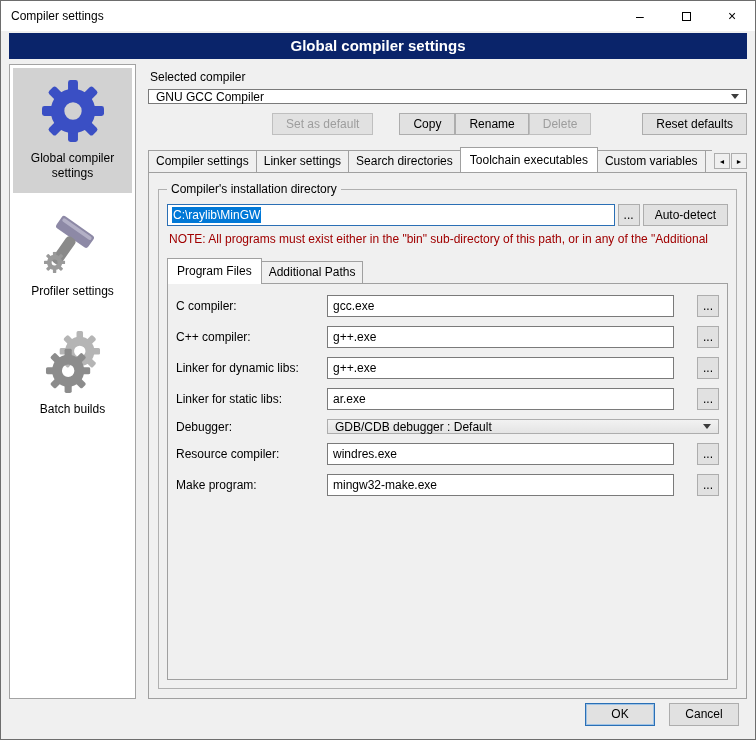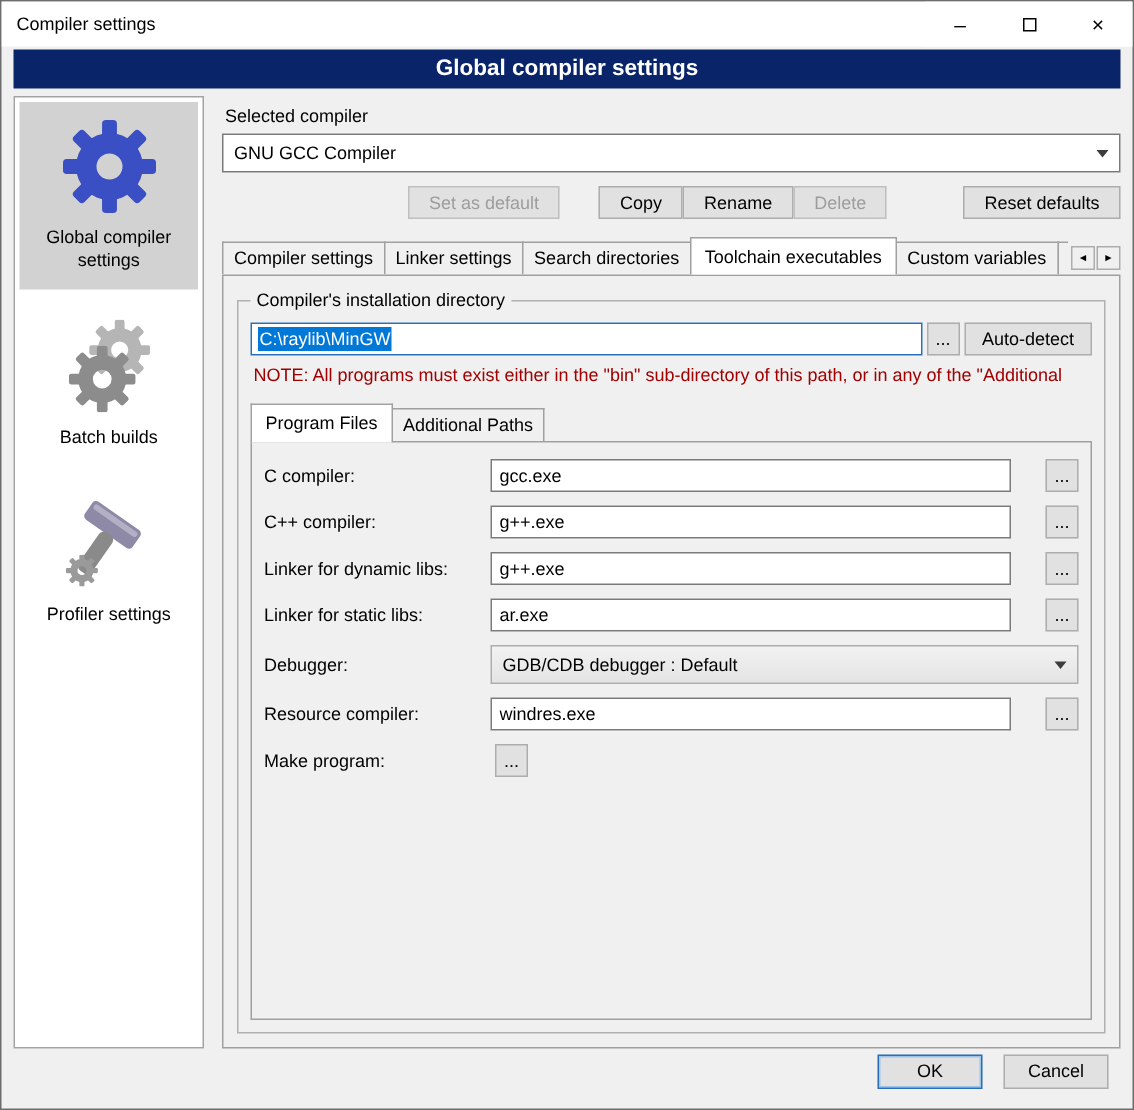--- a/index.html
+++ b/index.html
@@ -36,21 +36,21 @@
   .side-item { display: flex; flex-direction: column; align-items: center; text-align: center;
                padding: 12px 4px 12px; margin-bottom: 8px; cursor: default; }
   .side-item.selected { background: #d2d2d2; }
   .side-icon { width: 62px; height: 62px; margin-bottom: 9px; }
   .side-label { line-height: 1.25; }
 
   
   .main { flex: 1; display: flex; flex-direction: column; min-width: 0; padding-left: 2px; }
   .section-label { margin: 6px 0 5px 2px; }
 
-  .combobox { height: 26px; border: 1px solid #7a7a7a; background: #fff; display: flex;
+  .combobox { height: 15px; border: 1px solid #7a7a7a; background: #fff; display: flex;
               align-items: center; padding: 0 7px; cursor: default; }
   .combobox .chevron { margin-left: auto; }
   .chevron { width: 0; height: 0; border-left: 4px solid transparent; border-right: 4px solid transparent;
              border-top: 5px solid #3c3c3c; }
 
   .btn { height: 22px; padding: 0 13px; background: #e1e1e1; border: 1px solid #adadad;
          display: inline-flex; align-items: center; justify-content: center; cursor: default; }
   .btn.disabled { color: #9d9d9d; border-color: #bfbfbf; }
   .btn-row { display: flex; margin: 9px 0 12px; }
   .btn-row .first { margin-left: 124px; }
@@ -135,41 +135,41 @@
 
   <div class="sidebar">
     <div class="side-item selected">
       <svg class="side-icon" style="color:#3a4fc4">
           <use href="#gear"></use>
         </svg>
       <span class="side-label">Global compiler settings</span>
     </div>
     <div class="side-item">
       <svg class="side-icon" viewBox="0 0 64 64">
-        <svg x="18" y="0" width="42" height="42" viewBox="0 0 100 100" style="color:#b5b5b5">
-            <use href="#gear"></use>
-          </svg>
-        <svg x="4" y="18" width="46" height="46" viewBox="0 0 100 100" style="color:#8c8c8c">
-            <use href="#gear"></use>
-          </svg>
-      </svg>
-      <span class="side-label">Batch builds</span>
-    </div>
-    <div class="side-item">
-      <svg class="side-icon" viewBox="0 0 64 64">
         <g transform="rotate(35 32 26)">
           <rect x="10" y="12" width="40" height="15" rx="3" fill="#8d89a6"></rect>
           <rect x="12" y="14" width="36" height="4" rx="2" fill="#b3b0c6"></rect>
           <rect x="26" y="26" width="11" height="32" rx="4" fill="#8a8a8a"></rect>
         </g>
         <svg x="2" y="40" width="22" height="22" viewBox="0 0 100 100" style="color:#9a9a9a">
             <use href="#gear"></use>
           </svg>
       </svg>
       <span class="side-label">Profiler settings</span>
+    </div>
+    <div class="side-item">
+      <svg class="side-icon" viewBox="0 0 64 64">
+        <svg x="18" y="0" width="42" height="42" viewBox="0 0 100 100" style="color:#b5b5b5">
+            <use href="#gear"></use>
+          </svg>
+        <svg x="4" y="18" width="46" height="46" viewBox="0 0 100 100" style="color:#8c8c8c">
+            <use href="#gear"></use>
+          </svg>
+      </svg>
+      <span class="side-label">Batch builds</span>
     </div>
   </div>
 
   <div class="main">
 
     <div class="section-label">Selected compiler</div>
 
     <div class="combobox">
       <span>GNU GCC Compiler</span>
       <span class="chevron"></span>
@@ -252,20 +252,21 @@
           </div>
 
           <div class="form-row">
             <span class="form-label">Resource compiler:</span>
             <input class="form-input" value="windres.exe" style="">
             <button class="btn dots-btn">...</button>
           </div>
 
           <div class="form-row">
             <span class="form-label">Make program:</span>
+            <input class="form-input" value="mingw32-make.exe" style="">
             <button class="btn dots-btn">...</button>
           </div>
 
         </div>
       </div>
     </div>
 
   </div>
 </div>
 

